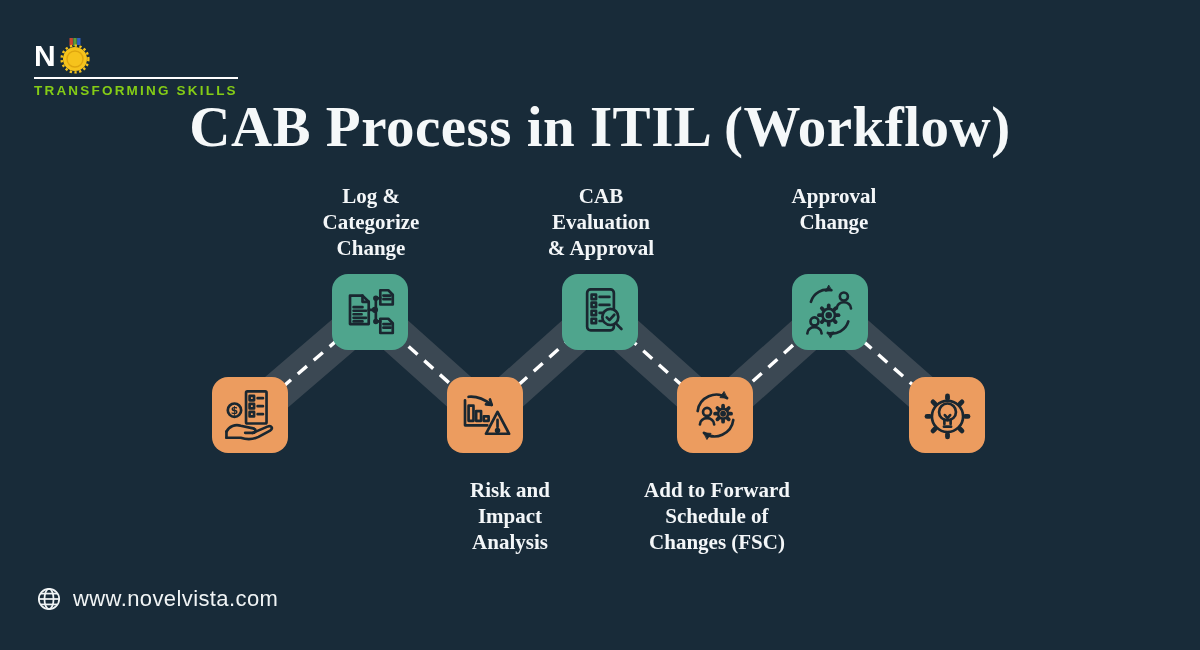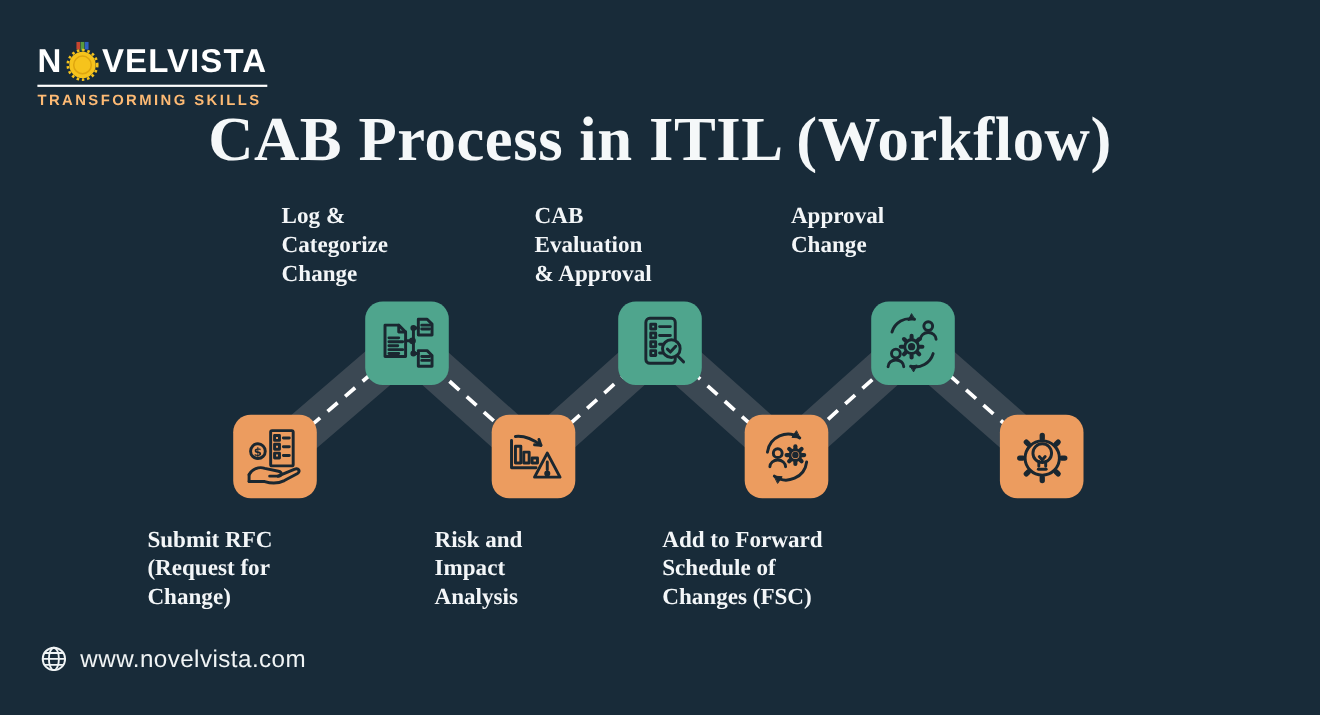--- a/index.html
+++ b/index.html
@@ -7,21 +7,21 @@
           font-family:"Liberation Serif",serif;}
 
   
   .logo{position:absolute;left:34px;top:38px;}
   .logo-row{display:flex;align-items:center;}
   .logo-txt{font-family:"Liberation Sans",sans-serif;font-weight:800;font-size:30px;
             color:#FFFFFF;letter-spacing:1px;line-height:1;}
   .medal{margin:0 1px;display:block;}
   .logo-tagline{margin-top:3px;border-top:2px solid #FFFFFF;padding-top:4px;
                 font-family:"Liberation Sans",sans-serif;font-size:13.5px;font-weight:600;
-                letter-spacing:2.2px;color:#fdba74;text-align:left;}
+                letter-spacing:2.2px;color:#84cc16;text-align:left;}
 
   
   .title{position:absolute;top:94px;left:0;width:100%;text-align:center;
          font-size:57px;font-weight:bold;color:#F5F8F9;letter-spacing:0.5px;}
 
   
   .ribbons{position:absolute;left:0;top:0;}
 
   
   .tile{position:absolute;width:76px;height:76px;border-radius:16px;
@@ -30,21 +30,21 @@
   .tile.teal{background:#4FA58D;}
   .tile svg{width:57px;height:57px;display:block;}
 
   .icon path,.icon rect,.icon circle,.icon ellipse,.icon line{
         fill:none;stroke:#1A2730;stroke-width:3;stroke-linecap:round;stroke-linejoin:round;}
   .icon text{fill:#1A2730;stroke:none;font-family:"DejaVu Sans",sans-serif;font-weight:bold;}
   .icon .tooth{stroke-width:4.2;}
   .icon .bigtooth{stroke-width:5.4;}
 
   
-  .step-label{position:absolute;width:230px;transform:translateX(-50%);text-align:left;
+  .step-label{position:absolute;width:230px;transform:translateX(-50%);text-align:center;
               white-space:pre-line;font-weight:bold;font-size:21px;line-height:26px;
               color:#F3F6F8;}
 
   
   .footer{position:absolute;left:36px;top:586px;display:flex;align-items:center;gap:11px;}
   .site{font-family:"Liberation Sans",sans-serif;font-size:22px;color:#F0F4F5;letter-spacing:0.4px;}
   .globe path,.globe circle,.globe ellipse,.globe line{fill:none;stroke:#F0F4F5;stroke-width:1.6;}
 </style>
 </head>
 <body>
@@ -55,21 +55,20 @@
     <div class="logo-row">
       <span class="logo-txt">N</span>
       <svg class="medal" width="34" height="36" viewBox="0 0 34 36">
         <rect x="11.5" y="0" width="3.4" height="7" fill="#C8452F"></rect>
         <rect x="15.3" y="0" width="3.4" height="8" fill="#5A9B3C"></rect>
         <rect x="19.1" y="0" width="3.4" height="7" fill="#2F5FBF"></rect>
         <circle cx="17" cy="21" r="13.4" fill="none" stroke="#F6C31C" stroke-width="2.4" stroke-dasharray="2.3 2.5"></circle>
         <circle cx="17" cy="21" r="12" fill="#F6C31C"></circle>
         <circle cx="17" cy="21" r="8" fill="none" stroke="#DFA60F" stroke-width="1.4"></circle>
       </svg>
-      <span class="logo-txt">VELVISTA</span>
     </div>
     <div class="logo-tagline">TRANSFORMING SKILLS</div>
   </div>
 
   <div class="title">CAB Process in ITIL (Workflow)</div>
 
   <svg class="ribbons" width="1200" height="650">
     <path d="M250 415 L370 312 L485 415 L600 312 L715 415 L830 312 L947 415" fill="none" stroke="#3B4853" stroke-width="38" stroke-linejoin="round" stroke-linecap="round"></path>
     <path d="M250 415 L370 312 L485 415 L600 312 L715 415 L830 312 L947 415" fill="none" stroke="#FFFFFF" stroke-width="3.4" stroke-dasharray="12 9"></path>
   </svg>
@@ -194,23 +193,20 @@
         <line class="bigtooth" x1="32" y1="13" x2="32" y2="10" transform="rotate(270 32 33)"></line>
         <line class="bigtooth" x1="32" y1="13" x2="32" y2="10" transform="rotate(315 32 33)"></line>
       </g>
       <circle cx="32" cy="28" r="9.5"></circle>
       <path d="M28.5 36.5 v5 M35.5 36.5 v5"></path>
       <path d="M29 31.5 l3 3.5 l3 -3.5"></path>
       <path d="M28 44.5 h8"></path>
     </svg>
   </div>
 
-  <div class="step-label" style="left:249px;top:477px;">Submit RFC
-(Request for
-Change)</div>
   <div class="step-label" style="left:371px;top:183px;">Log &amp;
 Categorize
 Change</div>
   <div class="step-label" style="left:510px;top:477px;">Risk and
 Impact
 Analysis</div>
   <div class="step-label" style="left:717px;top:477px;">Add to Forward
 Schedule of
 Changes (FSC)</div>
   <div class="step-label" style="left:601px;top:183px;">CAB

